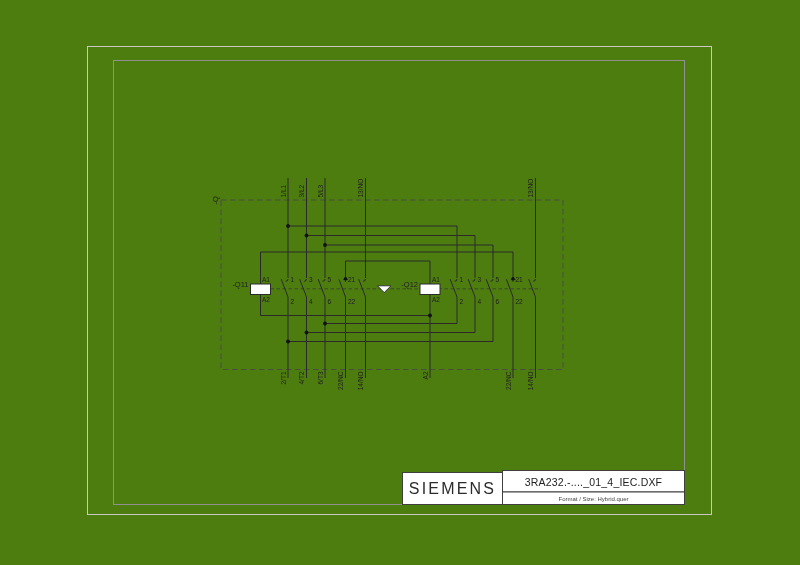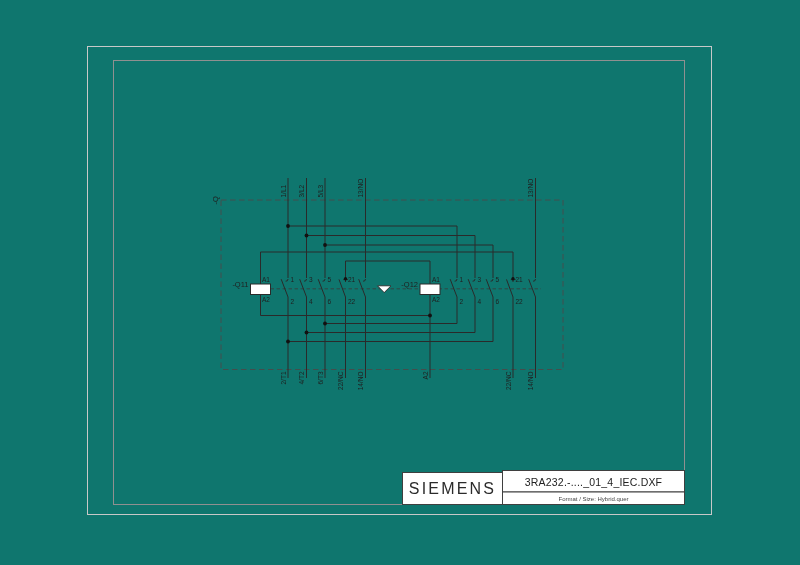--- a/index.html
+++ b/index.html
@@ -1,16 +1,16 @@
 <!DOCTYPE html>
 <html><head>
 <meta charset="utf-8">
 <style>
   html,body{margin:0;padding:0;background:#ffffff;}
-  .canvas{position:relative;width:800px;height:565px;background:#0f766e;overflow:hidden;
+  .canvas{position:relative;width:800px;height:565px;background:#4d7c0f;overflow:hidden;
           font-family:"Liberation Sans", sans-serif;}
   svg{display:block;}
   text{fill:#1f1f1f;font-family:"Liberation Sans", sans-serif;}
   .t-label{font-size:6.5px;}
   .t-num{font-size:6.5px;}
   .t-ref{font-size:7.5px;}
   .t-coil{font-size:6.5px;}
   .t-brand{font-size:16px;letter-spacing:2.2px;fill:#2b2b2b;}
   .t-name{font-size:10.5px;letter-spacing:0.2px;fill:#222;}
   .t-format{font-size:6px;fill:#444;}

